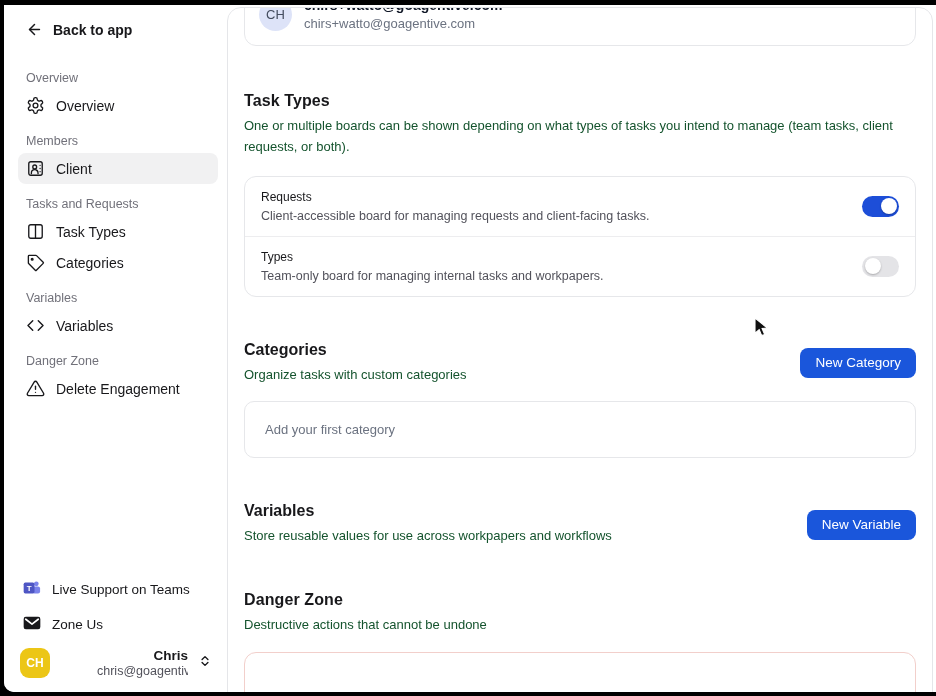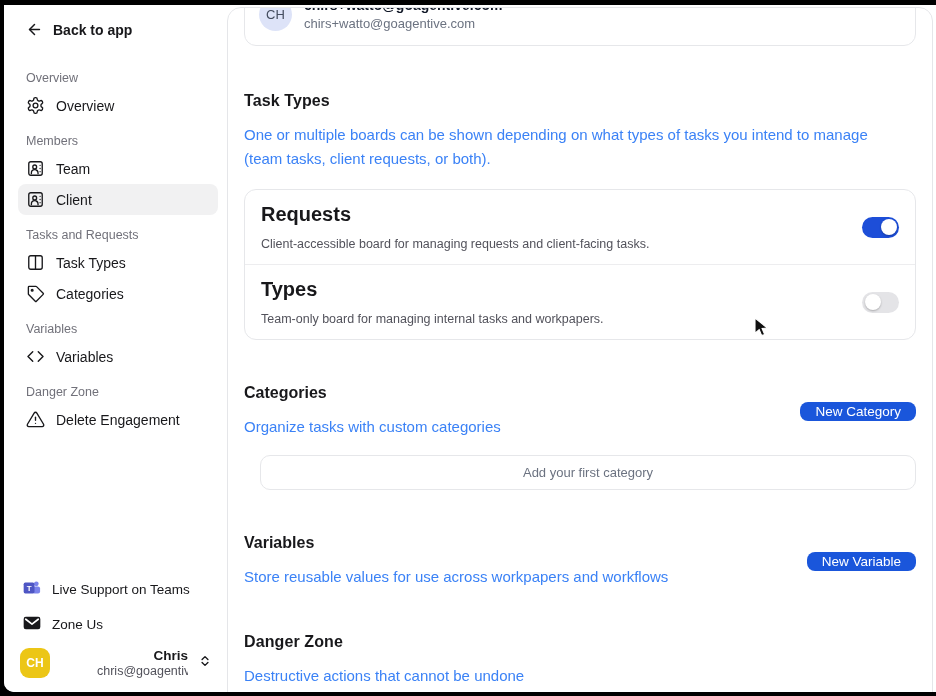--- a/index.html
+++ b/index.html
@@ -58,45 +58,45 @@
     border: 1px solid #e6e7ea; border-radius: 12px;
     display: flex; align-items: center; gap: 12px; padding: 6px 14px;
   }
   .profile-avatar { width: 33px; height: 33px; border-radius: 50%; background: #dde3f8;
     color: #434c5e; font-size: 13px; font-weight: 500; display: flex; align-items: center; justify-content: center; margin-top: 6px; }
   .profile-meta { margin-top: 8px; }
   .profile-name { font-size: 14px; font-weight: 600; color: #111827; line-height: 1.4; }
   .profile-email { font-size: 13px; color: #6b7280; line-height: 1.45; }
 
   .section-head h2 { font-size: 16px; font-weight: 600; color: #18181b; letter-spacing: .1px; }
-  .section-sub { font-size: 15px; color: #3b82f6; line-height: 1.6; margin-top: 13px; }
+  .section-sub { font-size: 13px; color: #14532d; line-height: 1.6; margin-top: 6px; }
   .tasktypes-head { margin-top: 46px; }
   .tasktypes-head .section-sub { max-width: 650px; }
 
   .tasks-card { margin-top: 18px; border: 1px solid #e6e7ea; border-radius: 12px; }
   .task-row { display: flex; align-items: center; justify-content: space-between; padding: 13px 16px; }
   .task-row + .task-row { border-top: 1px solid #ededef; }
-  .task-title { font-size: 20px; font-weight: 700; color: #18181b; }
-  .task-desc { font-size: 12.5px; color: #52525b; margin-top: 11px; }
+  .task-title { font-size: 12px; font-weight: 400; color: #18181b; }
+  .task-desc { font-size: 12.5px; color: #52525b; margin-top: 5px; }
   .toggle { width: 37px; height: 21px; border-radius: 999px; position: relative; cursor: pointer; flex: 0 0 auto; }
   .toggle.on { background: #1d4ed8; }
   .toggle.off { background: #e4e4e7; }
   .toggle .knob { position: absolute; top: 2.5px; width: 16px; height: 16px; border-radius: 50%;
     background: #fff; box-shadow: 0 1px 2px rgba(0,0,0,.25); }
   .toggle.on .knob { right: 2.5px; }
   .toggle.off .knob { left: 2.5px; }
 
   .section-row { display: flex; align-items: center; justify-content: space-between; margin-top: 44px; }
   .btn-primary {
     background: #1a56db; color: #fff; border: none; border-radius: 8px;
     font-family: inherit; font-size: 13.5px; font-weight: 500;
-    height: 19px; padding: 0 15px; cursor: pointer;
+    height: 30px; padding: 0 15px; cursor: pointer;
   }
   .empty-card { margin-top: 16px; border: 1px solid #e6e7ea; border-radius: 10px;
-    padding: 9px; text-align: center; font-size: 13px; color: #6b7280; margin-left: 16px; }
+    padding: 20px; font-size: 13px; color: #6b7280; }
 
   .danger-head { margin-top: 44px; }
   .danger-card { margin-top: 16px; border: 1px solid #f2cfcb; border-radius: 12px;
     height: 130px; padding: 26px 16px 0; display: flex; align-items: flex-start; justify-content: space-between; }
 
   .cursor { position: absolute; left: 754px; top: 317px; z-index: 50; pointer-events: none; }
 </style>
 </head>
 <body>
 
@@ -119,31 +119,20 @@
       <span class="icon">
         <svg width="19" height="19" viewBox="0 0 24 24" fill="none" stroke="#18181b" stroke-width="1.7" stroke-linecap="round" stroke-linejoin="round">
             <path d="M12.22 2h-.44a2 2 0 0 0-2 2v.18a2 2 0 0 1-1 1.73l-.43.25a2 2 0 0 1-2 0l-.15-.08a2 2 0 0 0-2.73.73l-.22.38a2 2 0 0 0 .73 2.73l.15.1a2 2 0 0 1 1 1.72v.51a2 2 0 0 1-1 1.74l-.15.09a2 2 0 0 0-.73 2.73l.22.38a2 2 0 0 0 2.73.73l.15-.08a2 2 0 0 1 2 0l.43.25a2 2 0 0 1 1 1.73V20a2 2 0 0 0 2 2h.44a2 2 0 0 0 2-2v-.18a2 2 0 0 1 1-1.73l.43-.25a2 2 0 0 1 2 0l.15.08a2 2 0 0 0 2.73-.73l.22-.39a2 2 0 0 0-.73-2.73l-.15-.08a2 2 0 0 1-1-1.74v-.5a2 2 0 0 1 1-1.74l.15-.09a2 2 0 0 0 .73-2.73l-.22-.38a2 2 0 0 0-2.73-.73l-.15.08a2 2 0 0 1-2 0l-.43-.25a2 2 0 0 1-1-1.73V4a2 2 0 0 0-2-2z"></path>
             <circle cx="12" cy="12" r="3"></circle>
           </svg>
       </span>
       <span class="nav-label">Overview</span>
     </div>
 
     <div class="section-label">Members</div>
-    <div class="nav-item">
-      <span class="icon">
-        <svg width="19" height="19" viewBox="0 0 24 24" fill="none" stroke="#18181b" stroke-width="1.7" stroke-linecap="round" stroke-linejoin="round">
-            <rect x="3.5" y="3.5" width="17" height="17" rx="2.5"></rect>
-            <circle cx="11" cy="10" r="2.4"></circle>
-            <path d="M6.8 18.5v-.8a4.2 4.2 0 0 1 8.4 0v.8"></path>
-            <path d="M17.8 8h.01M17.8 12h.01M17.8 16h.01"></path>
-          </svg>
-      </span>
-      <span class="nav-label">Team</span>
-    </div>
     <div class="nav-item selected">
       <span class="icon">
         <svg width="19" height="19" viewBox="0 0 24 24" fill="none" stroke="#18181b" stroke-width="1.7" stroke-linecap="round" stroke-linejoin="round">
             <rect x="3.5" y="3.5" width="17" height="17" rx="2.5"></rect>
             <circle cx="11" cy="10" r="2.4"></circle>
             <path d="M6.8 18.5v-.8a4.2 4.2 0 0 1 8.4 0v.8"></path>
             <path d="M17.8 8h.01M17.8 12h.01M17.8 16h.01"></path>
           </svg>
       </span>
       <span class="nav-label">Client</span>

